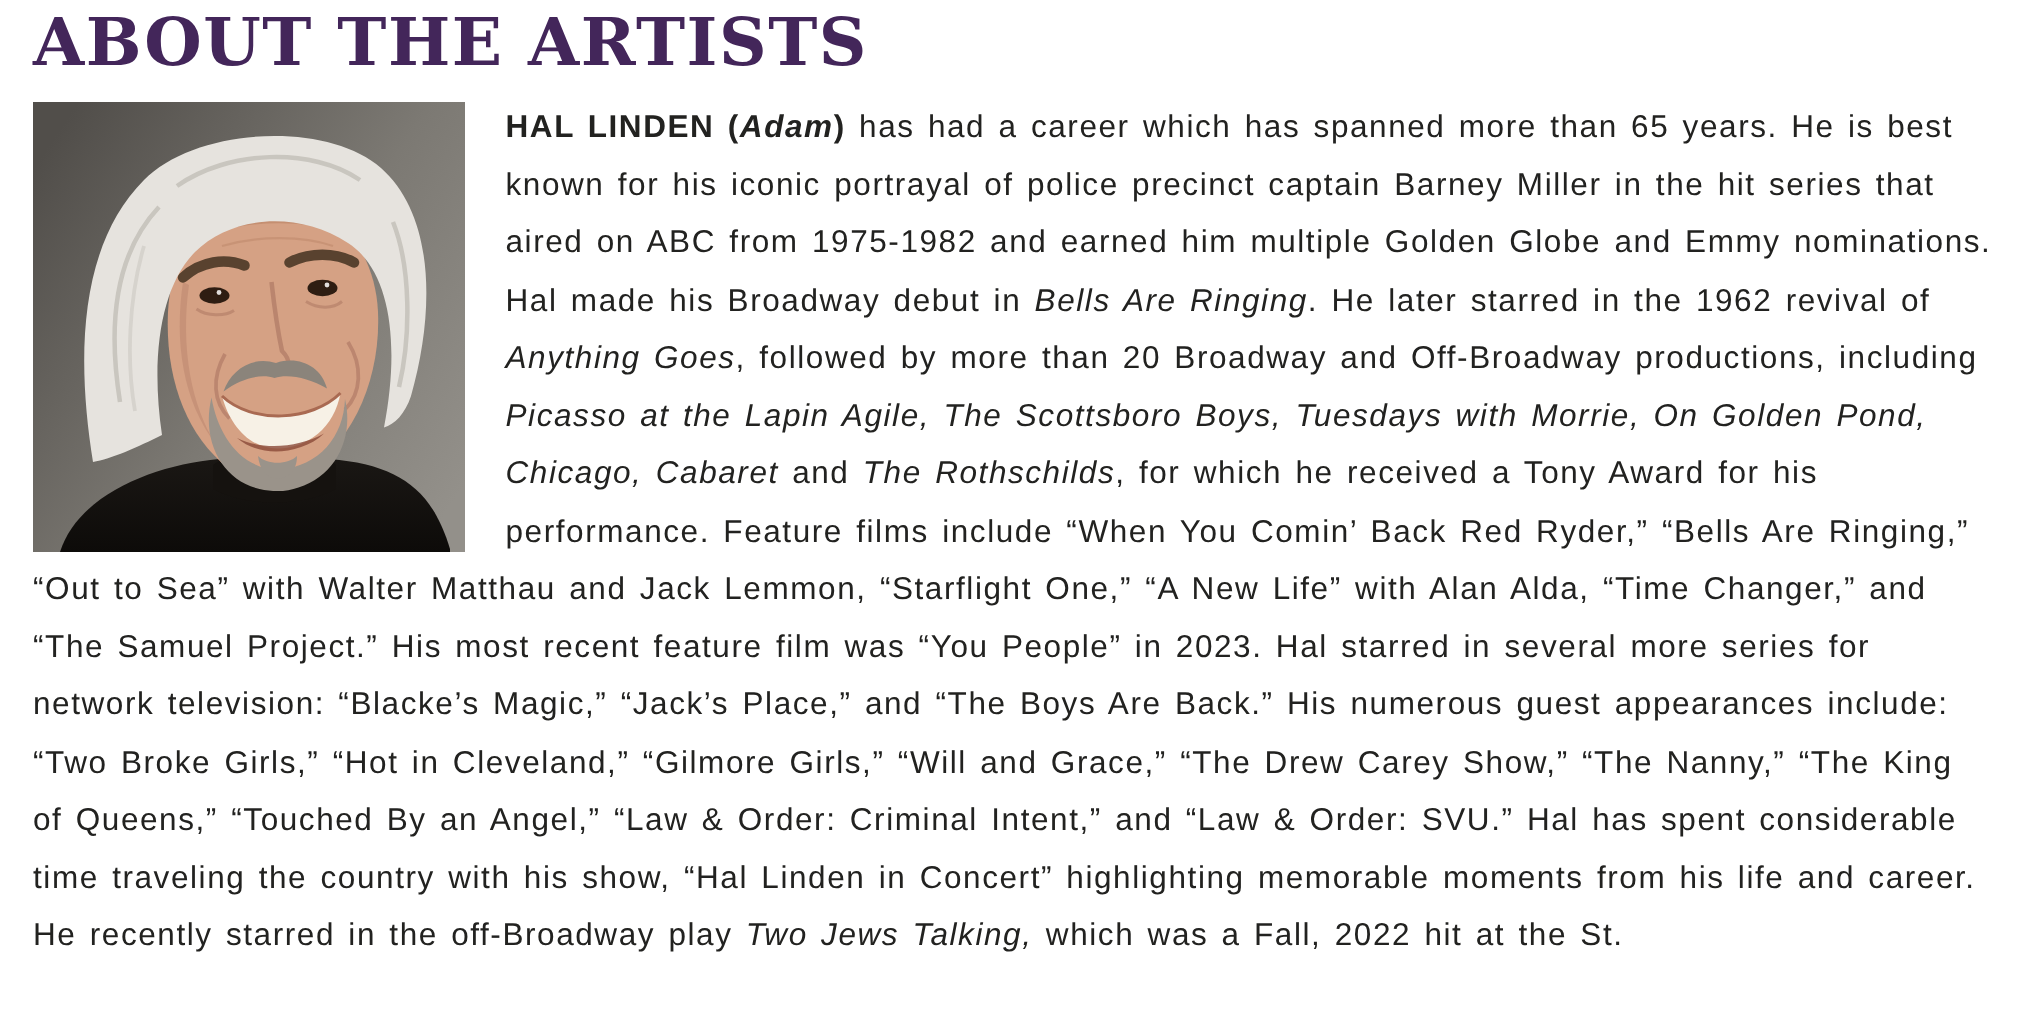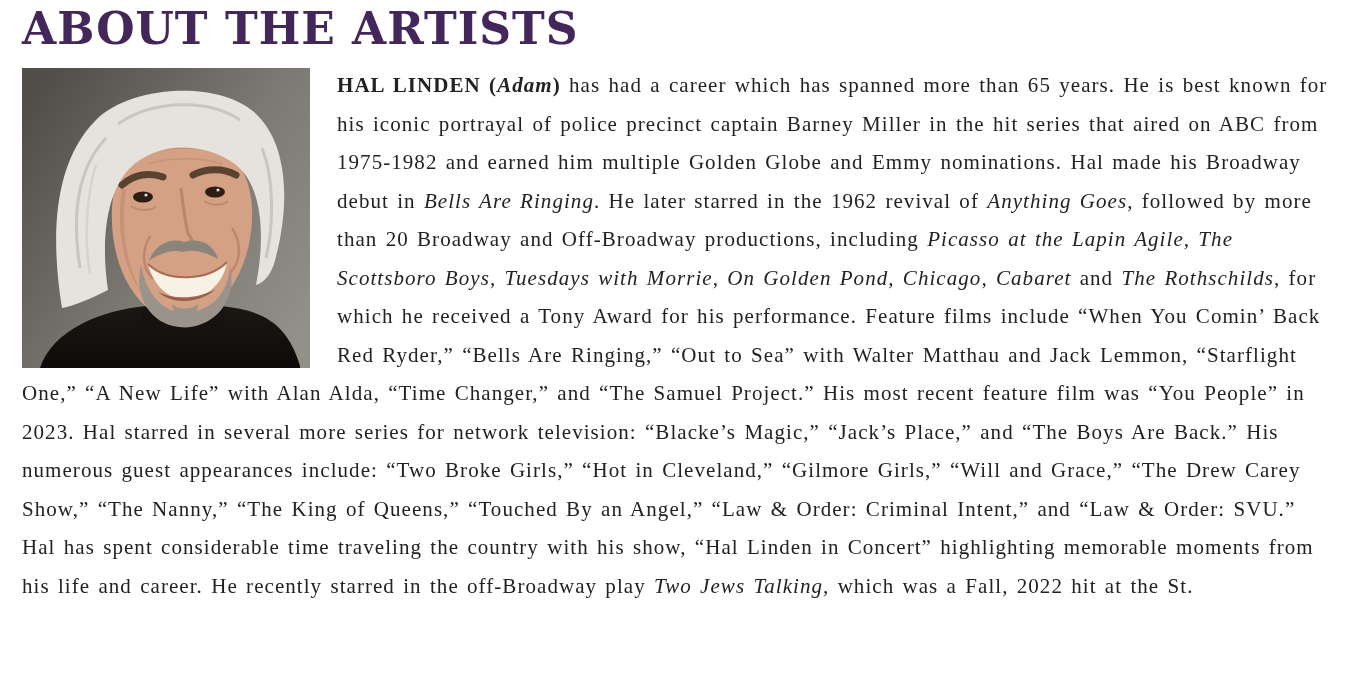--- a/index.html
+++ b/index.html
@@ -29,21 +29,20 @@
   }
   .photo svg { display: block; width: 288px; height: 300px; }
   .bio {
     margin: 0;
     font-size: 21px;
     line-height: 38.5px;
     letter-spacing: 1.05px;
     word-spacing: 2px;
     color: #222220;
     text-align: left;
-    font-family: Liberation Serif, serif;
   }
   .bio .b { font-weight: 700; }
   .bio .i { font-style: italic; }
 </style>
 </head>
 <body>
 
 <div class="page">
   <div class="inner">
 

